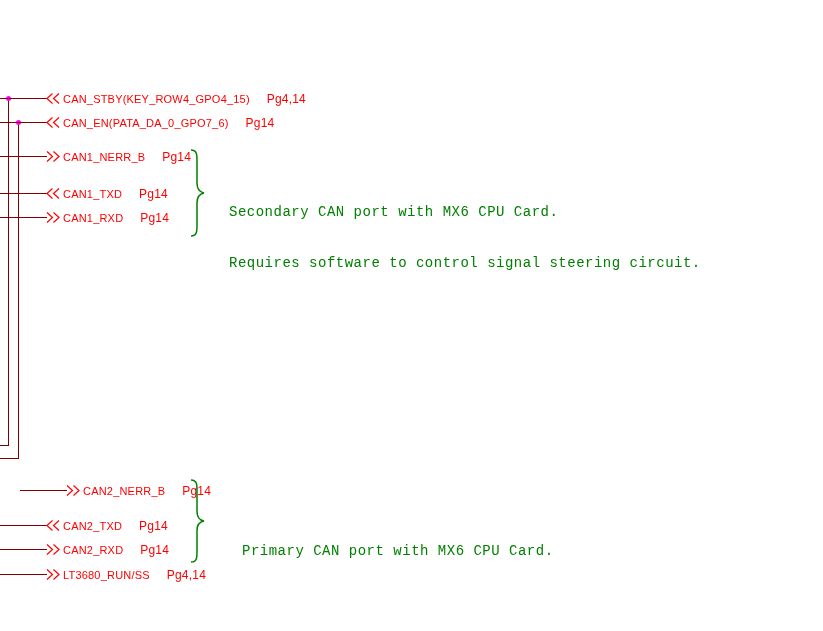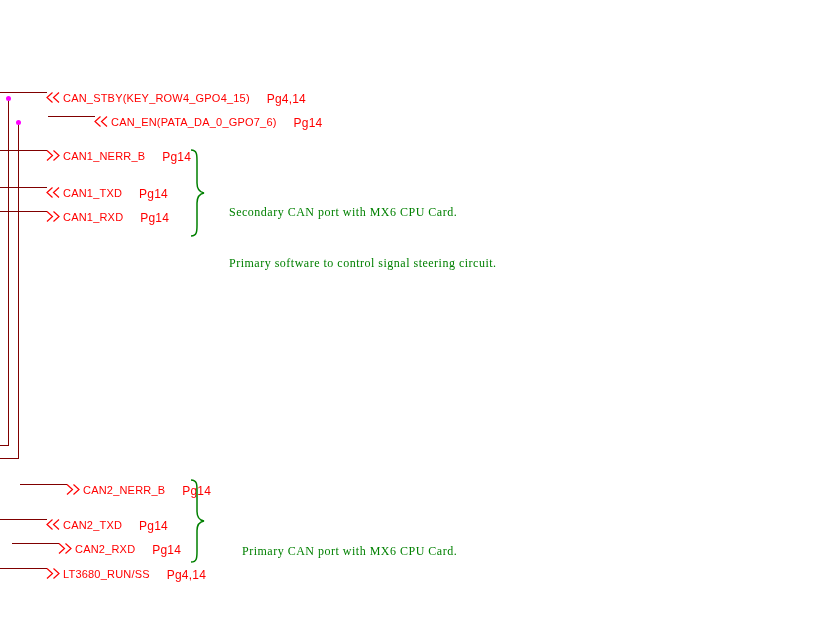--- a/index.html
+++ b/index.html
@@ -23,20 +23,21 @@
     border-radius: 50%;
     background: #ff00ff;
   }
 
   
   .signal-row {
     position: absolute;
     left: 0;
     height: 13px;
     display: flex;
+    align-items: center;
     white-space: nowrap;
   }
   .row-wire {
     display: inline-block;
     width: 47px;
     height: 1px;
     background: #800000;
   }
   .chev { display: inline-block; margin-left: -1px; }
   .chev polyline { fill: none; stroke: #ff0000; stroke-width: 1.2; }
@@ -52,22 +53,22 @@
     font-size: 12px;
     letter-spacing: 0.2px;
   }
 
   
   .brace { position: absolute; }
   .brace path { fill: none; stroke: #008000; stroke-width: 1.5; }
   .annotation {
     position: absolute;
     color: #008000;
-    font-family: Liberation Serif, serif;
-    font-size: 12px;
+    font-family: Liberation Mono, monospace;
+    font-size: 14px;
     line-height: 17px;
     letter-spacing: 0.5px;
     white-space: pre;
   }
 </style>
 </head>
 <body>
 
 <div id="canvas">
 
@@ -82,21 +83,21 @@
   <div class="signal-row" style="top:92px;">
     <span class="row-wire"></span>
     <svg class="chev" width="14" height="11" viewBox="0 0 14 11">
       <polyline points="6.5,0.5 1,5.5 6.5,10.5"></polyline>
         <polyline points="13,0.5 7.5,5.5 13,10.5"></polyline>
     </svg>
     <span class="net-label">CAN_STBY(KEY_ROW4_GPO4_15)</span>
     <span class="page-ref">Pg4,14</span>
   </div>
 
-  <div class="signal-row" style="top:116px;padding-left:48px;">
+  <div class="signal-row" style="top:116px;">
     <span class="row-wire"></span>
     <svg class="chev" width="14" height="11" viewBox="0 0 14 11">
       <polyline points="6.5,0.5 1,5.5 6.5,10.5"></polyline>
         <polyline points="13,0.5 7.5,5.5 13,10.5"></polyline>
     </svg>
     <span class="net-label">CAN_EN(PATA_DA_0_GPO7_6)</span>
     <span class="page-ref">Pg14</span>
   </div>
 
   <div class="signal-row" style="top:150px;">
@@ -142,21 +143,21 @@
   <div class="signal-row" style="top:519px;">
     <span class="row-wire"></span>
     <svg class="chev" width="14" height="11" viewBox="0 0 14 11">
       <polyline points="6.5,0.5 1,5.5 6.5,10.5"></polyline>
         <polyline points="13,0.5 7.5,5.5 13,10.5"></polyline>
     </svg>
     <span class="net-label">CAN2_TXD</span>
     <span class="page-ref">Pg14</span>
   </div>
 
-  <div class="signal-row" style="top:543px;padding-left:12px;">
+  <div class="signal-row" style="top:543px;">
     <span class="row-wire"></span>
     <svg class="chev" width="14" height="11" viewBox="0 0 14 11">
       <polyline points="7.5,0.5 13,5.5 7.5,10.5"></polyline>
         <polyline points="1,0.5 6.5,5.5 1,10.5"></polyline>
     </svg>
     <span class="net-label">CAN2_RXD</span>
     <span class="page-ref">Pg14</span>
   </div>
 
   <div class="signal-row" style="top:568px;">
@@ -172,20 +173,20 @@
   <svg class="brace" style="left:188px; top:148px;" width="18" height="90" viewBox="0 0 18 90" preserveAspectRatio="none">
     <path d="M3,2 C9,2 9,7 9,13 L9,35 C9,41 11,44 16,45 C11,46 9,49 9,55 L9,77 C9,83 9,88 3,88"></path>
   </svg>
 
   <svg class="brace" style="left:188px; top:478px;" width="18" height="86" viewBox="0 0 18 90" preserveAspectRatio="none">
     <path d="M3,2 C9,2 9,7 9,13 L9,35 C9,41 11,44 16,45 C11,46 9,49 9,55 L9,77 C9,83 9,88 3,88"></path>
   </svg>
 
   <div class="annotation" style="left:229px; top:170px;">
     <div>Secondary CAN port with MX6 CPU Card.</div>
-    <div>Primary software to control signal steering circuit.</div>
+    <div>Requires software to control signal steering circuit.</div>
   </div>
 
   <div class="annotation" style="left:242px; top:509px;">
     <div>Primary CAN port with MX6 CPU Card.</div>
   </div>
 
 </div>
 
 </body></html>

